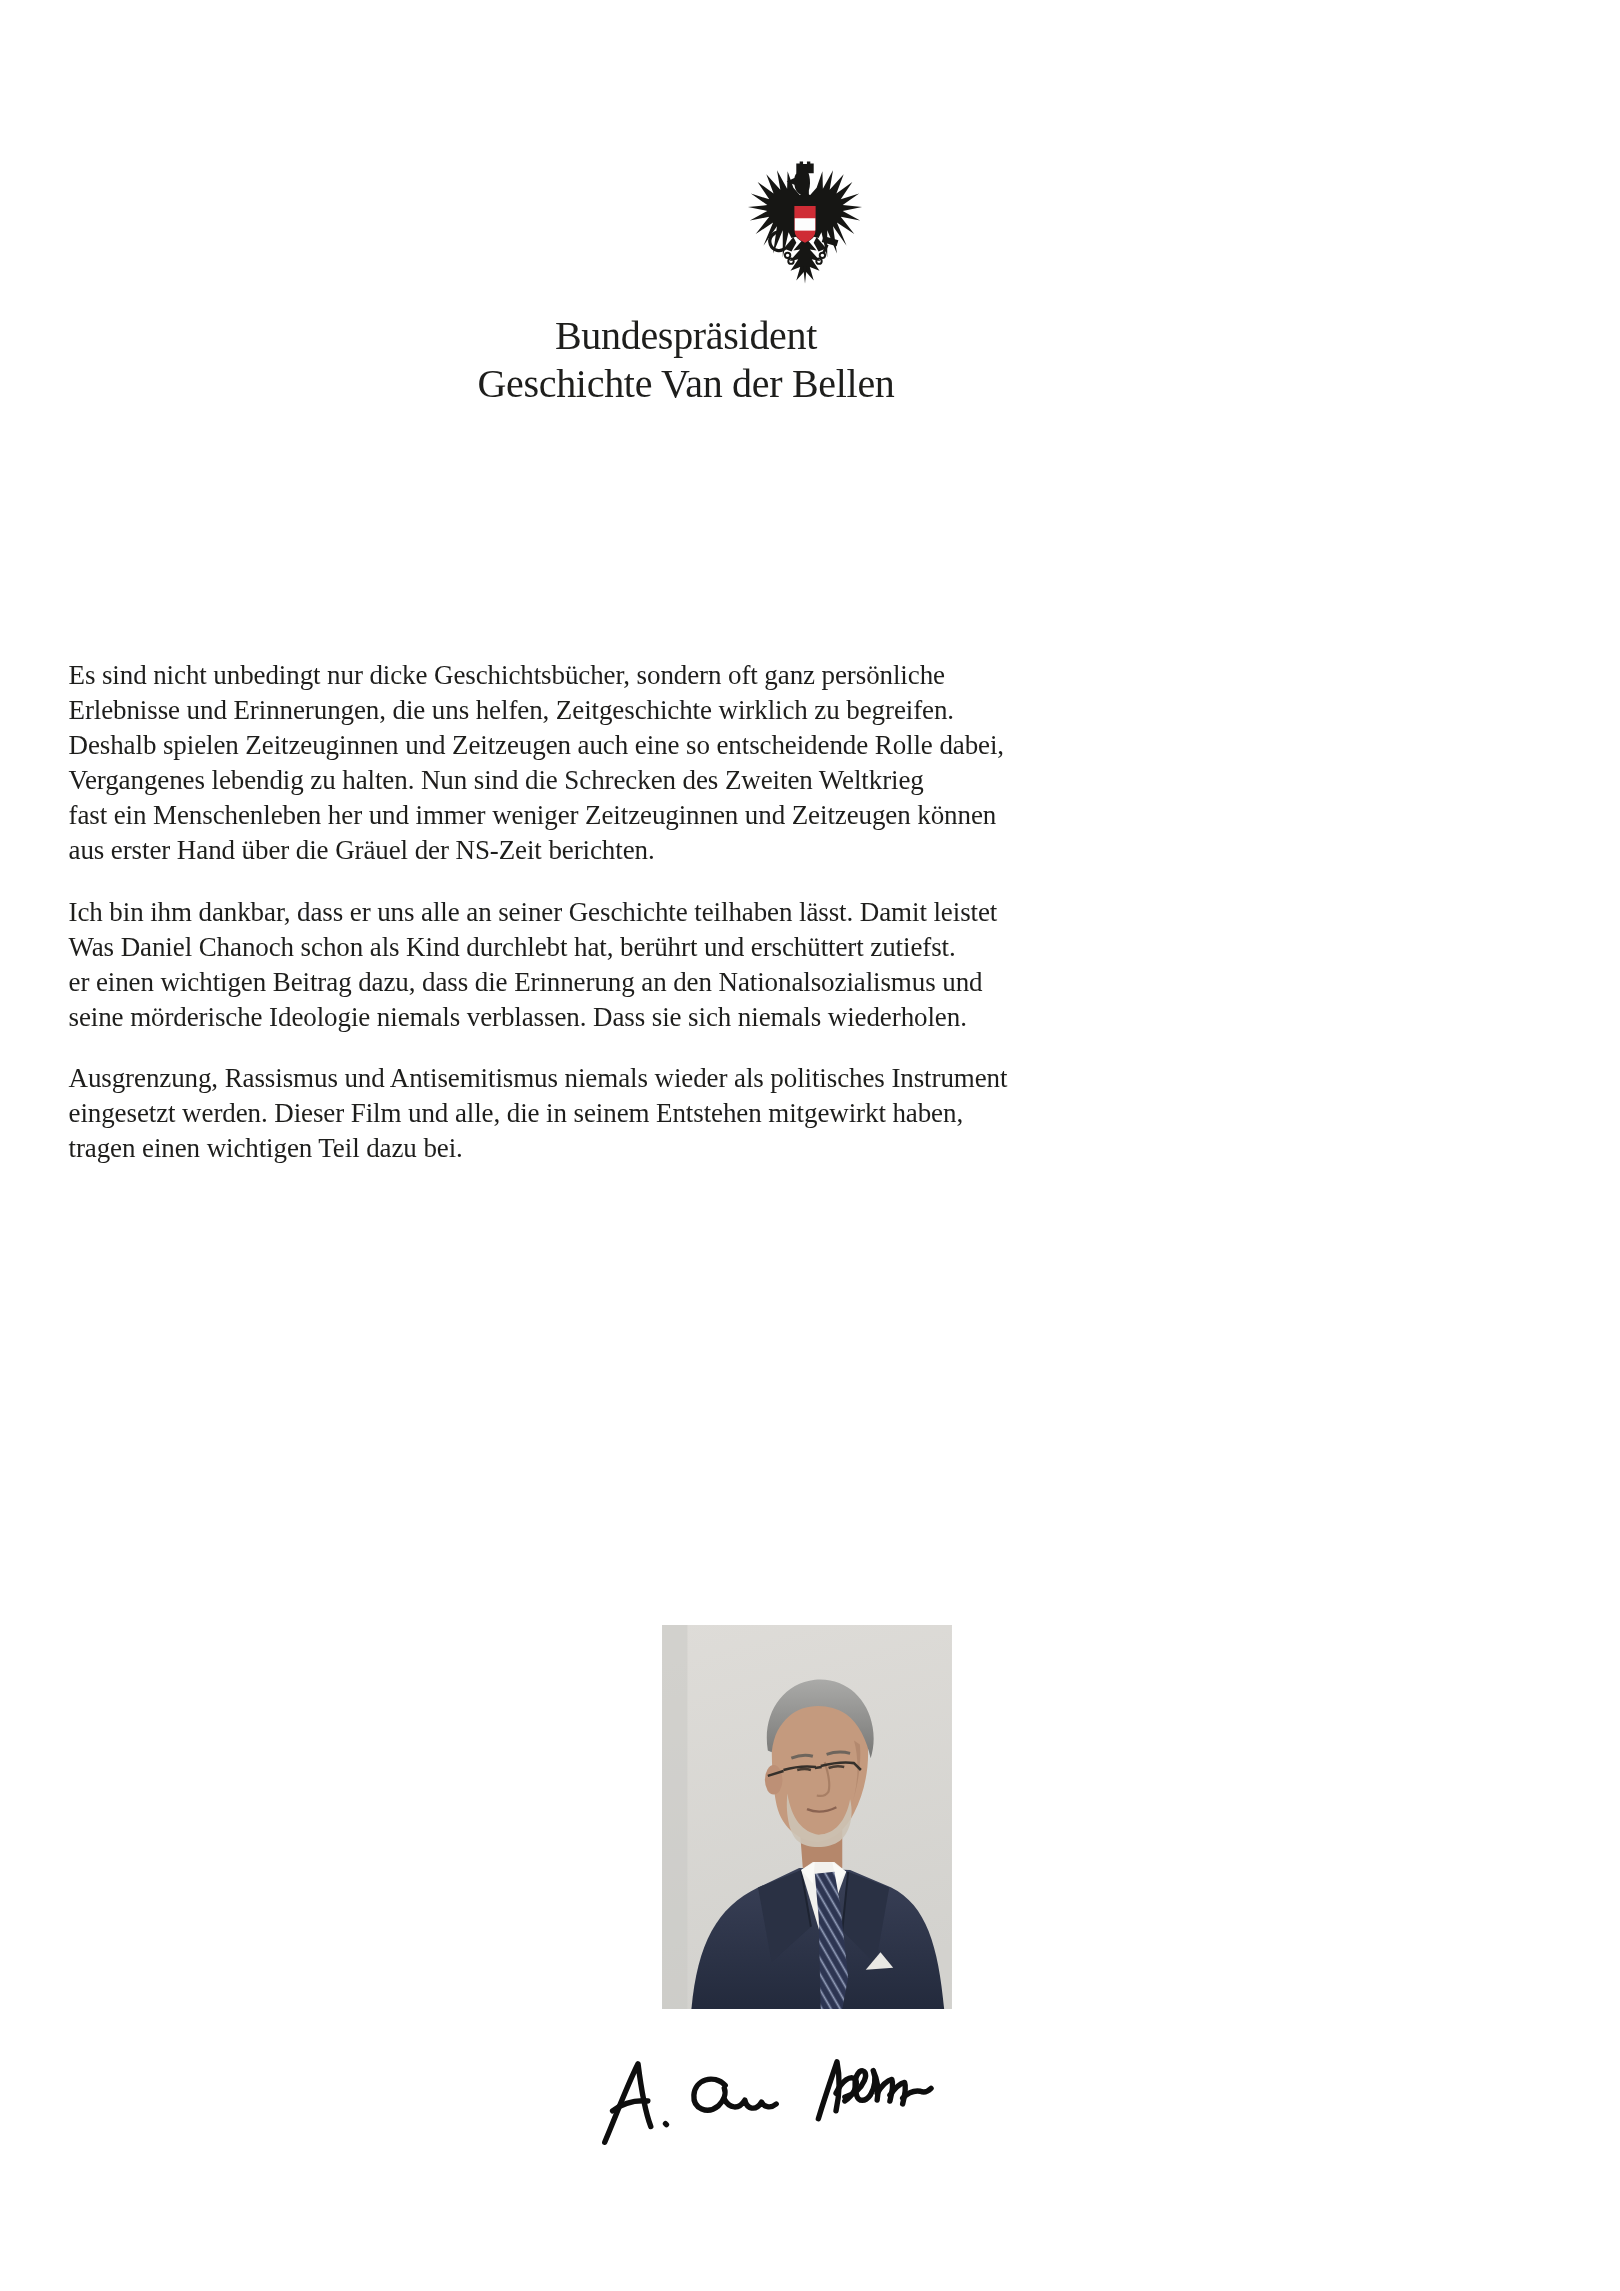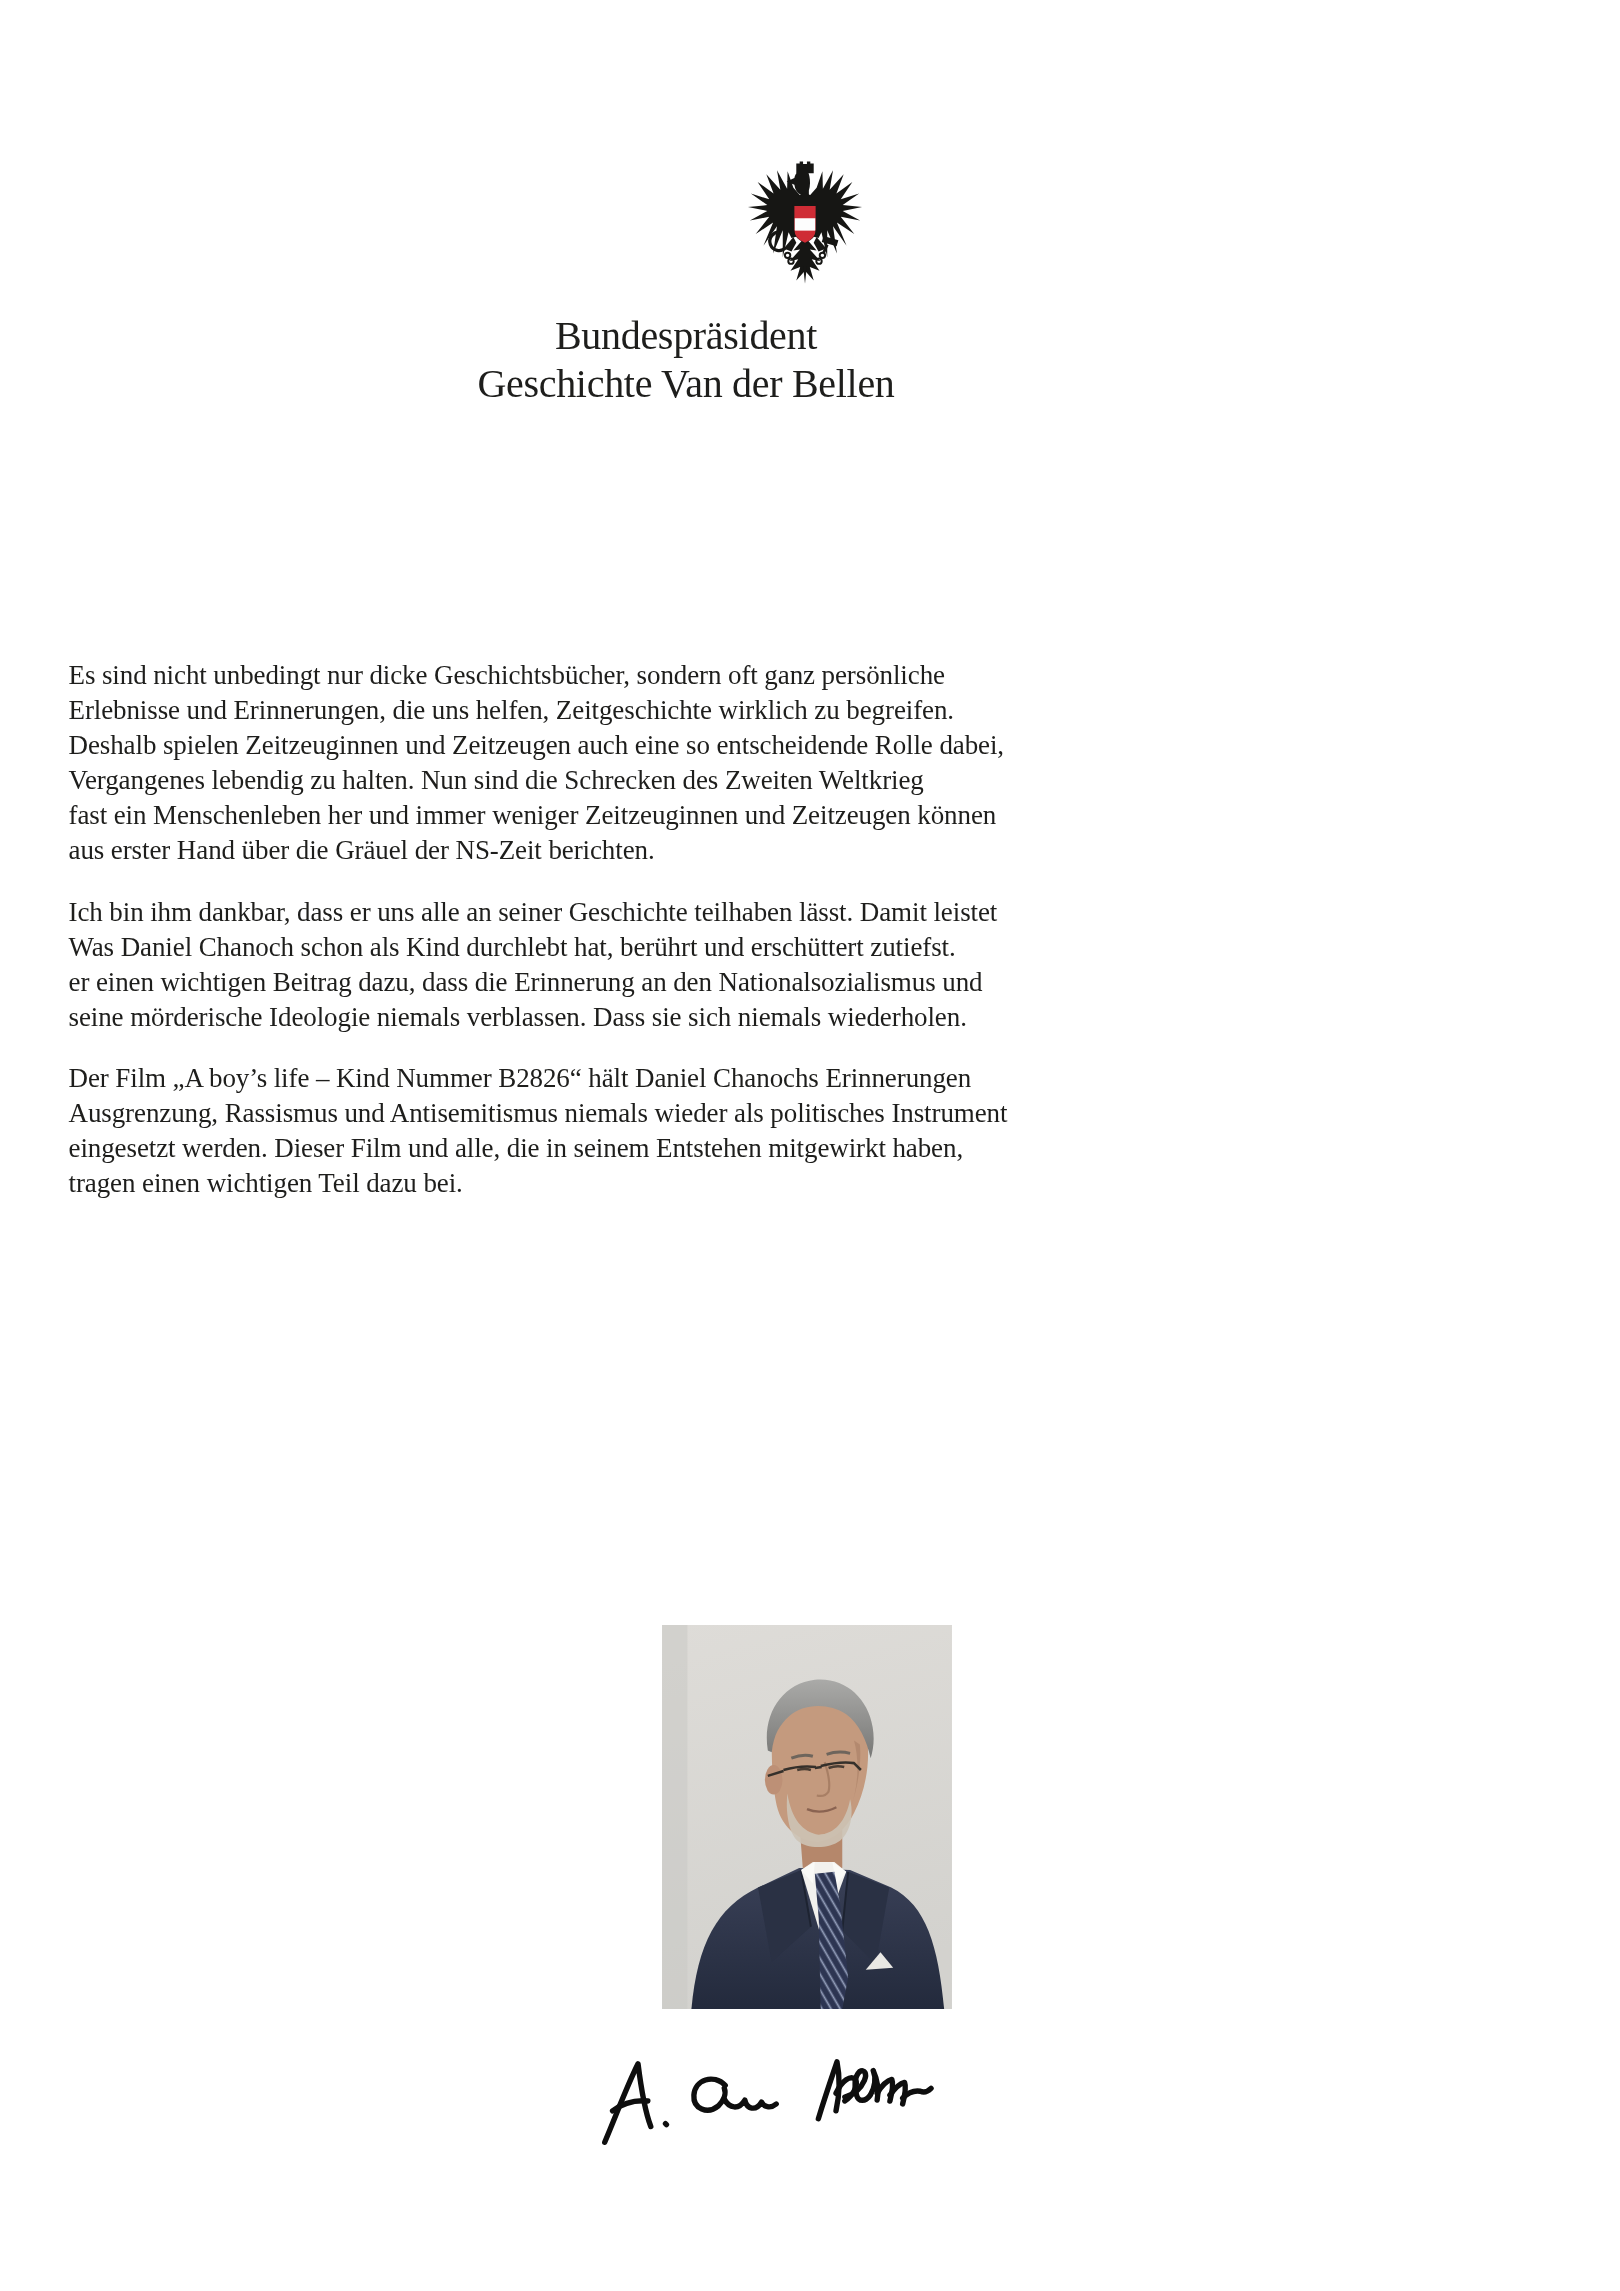--- a/index.html
+++ b/index.html
@@ -122,21 +122,20 @@
         <div>fast ein Menschenleben her und immer weniger Zeitzeuginnen und Zeitzeugen können</div>
         <div>aus erster Hand über die Gräuel der NS-Zeit berichten.</div>
       </div>
     <div class="para">
         <div>Ich bin ihm dankbar, dass er uns alle an seiner Geschichte teilhaben lässt. Damit leistet</div>
         <div>Was Daniel Chanoch schon als Kind durchlebt hat, berührt und erschüttert zutiefst.</div>
         <div>er einen wichtigen Beitrag dazu, dass die Erinnerung an den Nationalsozialismus und</div>
         <div>seine mörderische Ideologie niemals verblassen. Dass sie sich niemals wiederholen.</div>
       </div>
     <div class="para">
-        <div>Der Film „A boy’s life – Kind Nummer B2826“ hält Daniel Chanochs Erinnerungen</div>
         <div>Ausgrenzung, Rassismus und Antisemitismus niemals wieder als politisches Instrument</div>
         <div>eingesetzt werden. Dieser Film und alle, die in seinem Entstehen mitgewirkt haben,</div>
         <div>tragen einen wichtigen Teil dazu bei.</div>
       </div>
   </main>
 
   <figure class="portrait">
     <svg width="290" height="384" viewBox="0 0 296 392" xmlns="http://www.w3.org/2000/svg">
       <defs>
         <linearGradient id="pbg" x1="0" y1="0" x2="0.2" y2="1">

